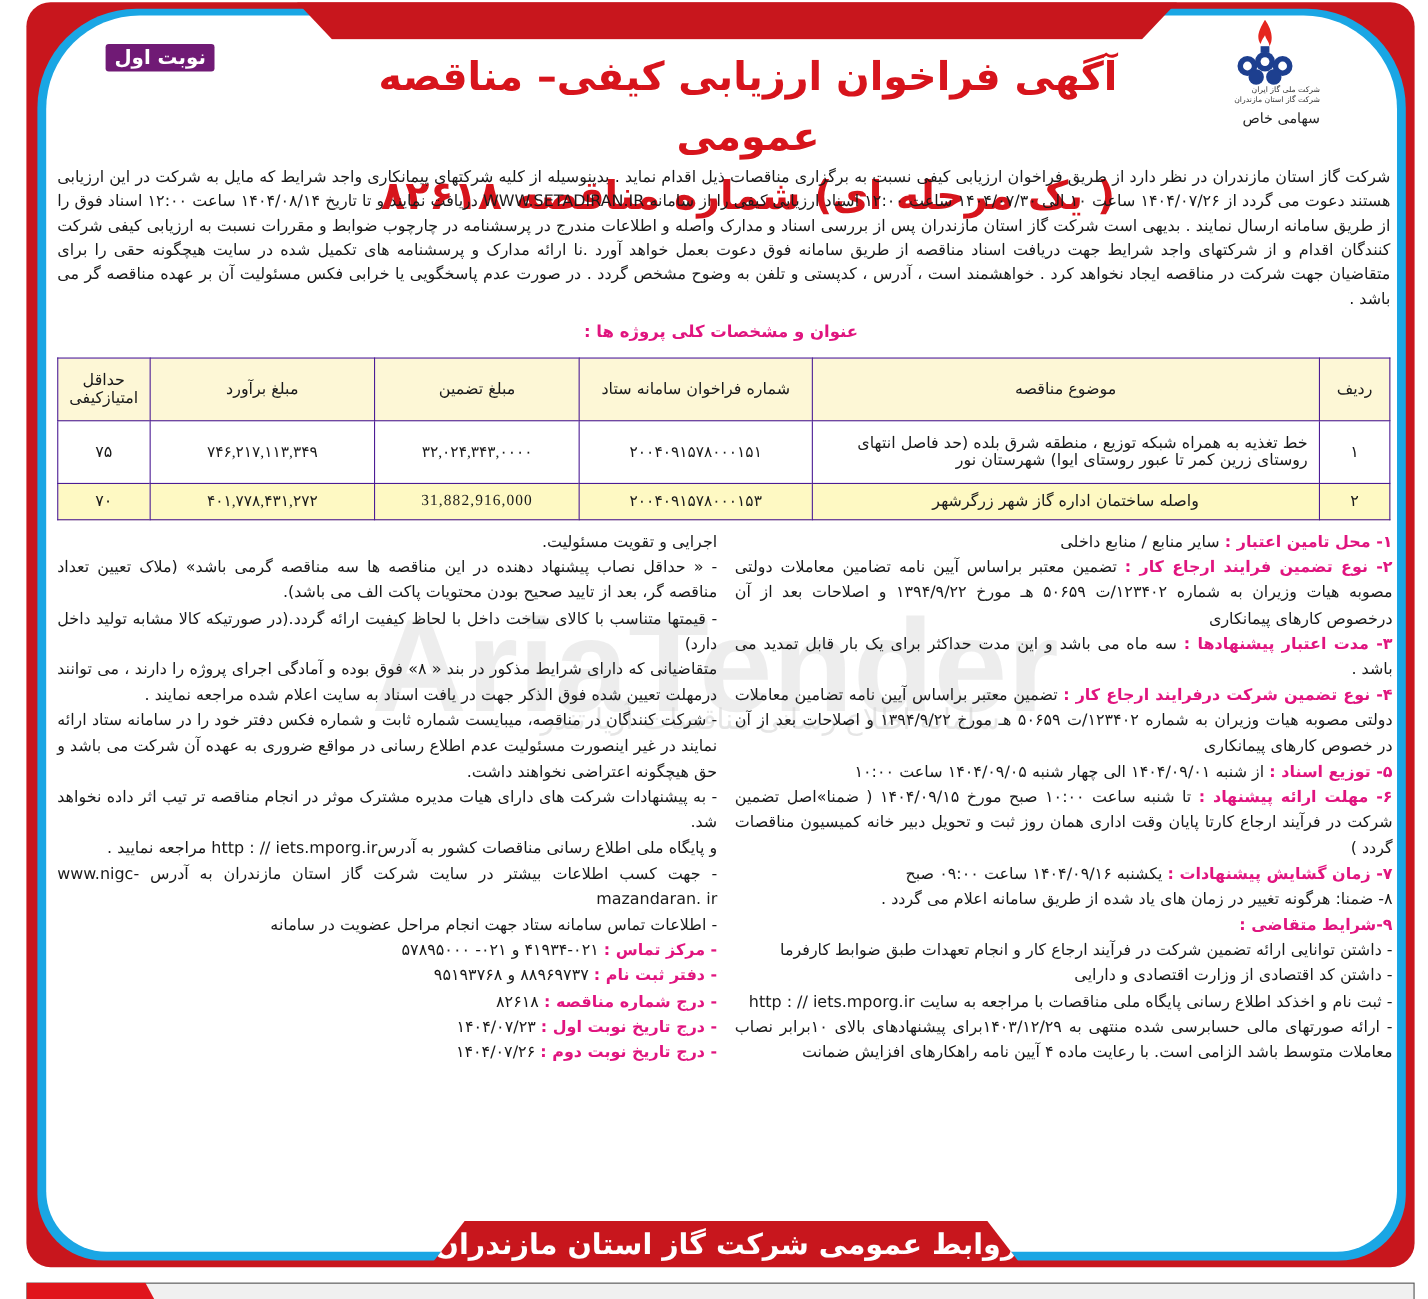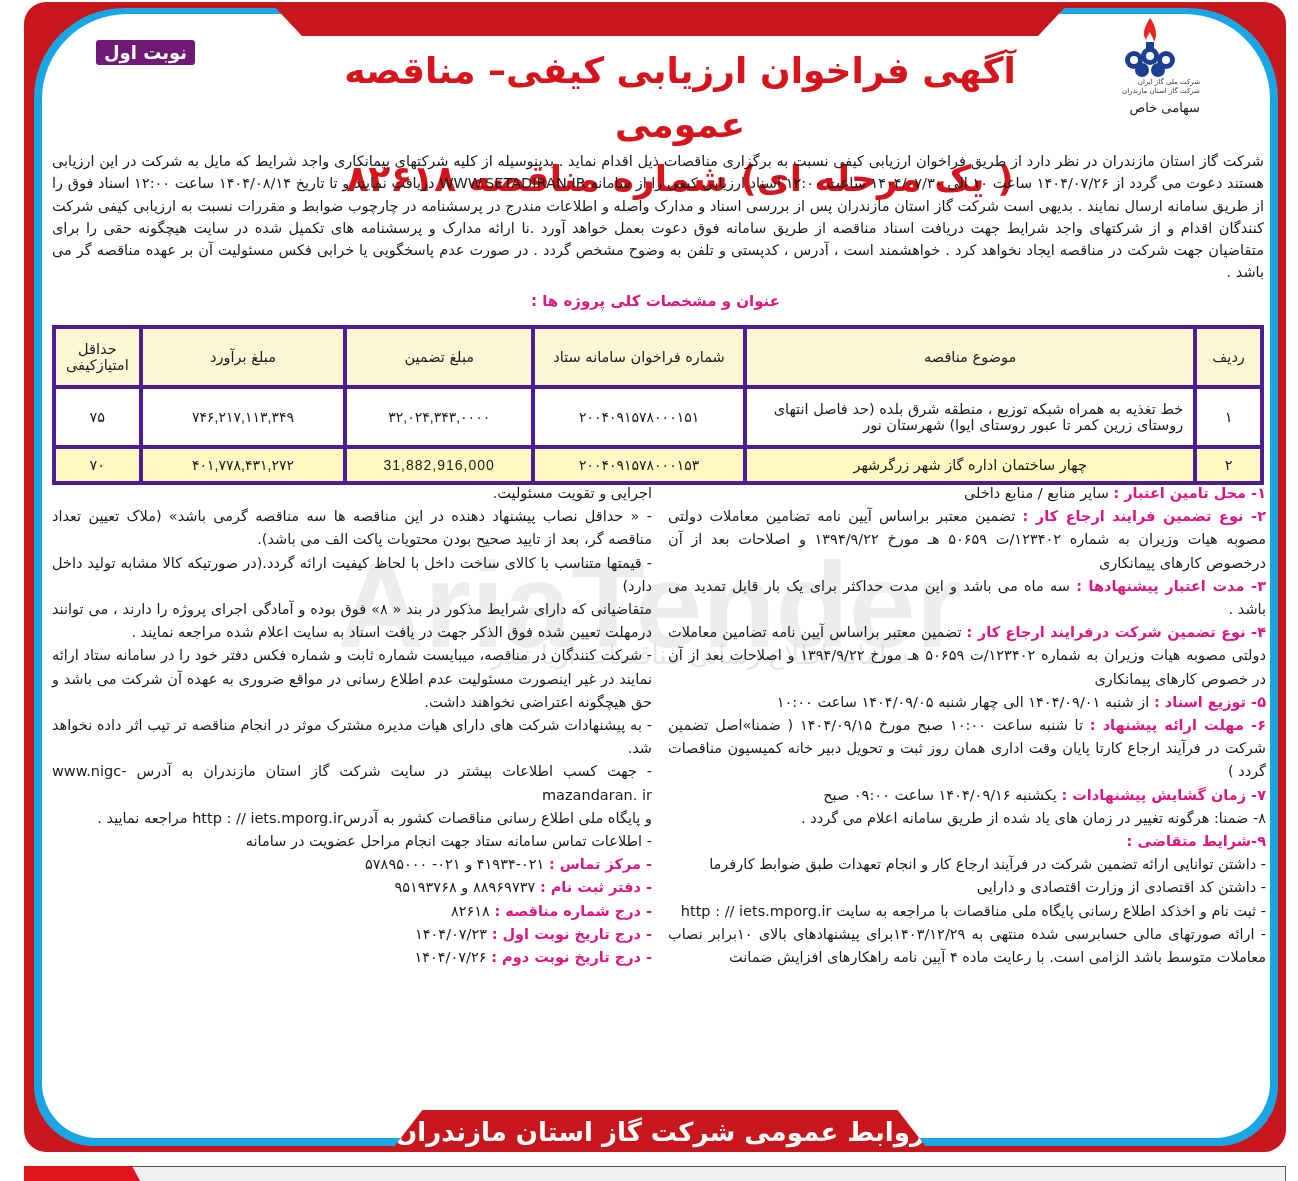--- a/index.html
+++ b/index.html
@@ -31,25 +31,25 @@
 
   
   .intro { position:absolute; left:52px; top:150px; width:1212px; direction:rtl; text-align:justify;
            font-size:14.5px; line-height:22.3px; }
   .section-title { position:absolute; left:340px; top:292px; width:440px; direction:rtl; text-align:right;
            color:#e0157f; font-weight:bold; font-size:15px; }
 
   
   table.projects { position:absolute; left:52px; top:325px; width:1212px; border-collapse:collapse;
                    direction:rtl; font-size:14.5px; }
-  table.projects th, table.projects td { border:4px solid #4c1d95; text-align:center; padding:2px 10px; }
+  table.projects th, table.projects td { border:1px solid #4c1d95; text-align:center; padding:2px 10px; }
   table.projects th { background:#fdf7d6; font-weight:normal; height:52px; }
   table.projects tr.r1 td { background:#ffffff; height:52px; }
   table.projects tr.r2 td { background:#fef9c3; height:28px; }
-  .num { font-family:Liberation Sans, sans-serif; font-size:14px; letter-spacing:1px; }
+  .num { font-family:Liberation Serif, serif; font-size:14px; letter-spacing:1px; }
 
   
   .col { position:absolute; direction:rtl; text-align:justify; font-size:14.5px; line-height:23.2px; }
   .col-right { left:668px; top:482px; width:598px; }
   .col-left  { left:52px; top:482px; width:600px; }
   .col p { margin:0; }
   .kw { color:#e0157f; font-weight:bold; }
   .ltr { direction:ltr; unicode-bidi:embed; }
 
   
@@ -120,21 +120,21 @@
     <tr class="r1">
       <td>۱</td>
       <td style="text-align:right">خط تغذیه به همراه شبکه توزیع ، منطقه شرق بلده (حد فاصل انتهای روستای زرین کمر تا عبور روستای ایوا) شهرستان نور</td>
       <td class="num">۲۰۰۴۰۹۱۵۷۸۰۰۰۱۵۱</td>
       <td class="num">۳۲,۰۲۴,۳۴۳,۰۰۰۰</td>
       <td class="num">۷۴۶,۲۱۷,۱۱۳,۳۴۹</td>
       <td>۷۵</td>
     </tr>
     <tr class="r2">
       <td>۲</td>
-      <td>چهار ساختمان اداره گاز شهر زرگرشهر</td>
+      <td>واصله ساختمان اداره گاز شهر زرگرشهر</td>
       <td class="num">۲۰۰۴۰۹۱۵۷۸۰۰۰۱۵۳</td>
       <td class="num">31,882,916,000</td>
       <td class="num">۴۰۱,۷۷۸,۴۳۱,۲۷۲</td>
       <td>۷۰</td>
     </tr>
   </tbody>
 </table>
 
 <div class="watermark">AriaTender</div>
 <div class="watermark-sub">سامانه اطلاع رسانی مناقصات آریا تندر</div>
@@ -155,22 +155,22 @@
   <p>- ارائه صورتهای مالی حسابرسی شده منتهی به ۱۴۰۳/۱۲/۲۹برای پیشنهادهای بالای ۱۰برابر نصاب معاملات متوسط باشد الزامی است. با رعایت ماده ۴ آیین نامه راهکارهای افزایش ضمانت</p>
 </div>
 
 <div class="col col-left">
   <p>اجرایی و تقویت مسئولیت.</p>
   <p>- « حداقل نصاب پیشنهاد دهنده در این مناقصه ها سه مناقصه گرمی باشد» (ملاک تعیین تعداد مناقصه گر، بعد از تایید صحیح بودن محتویات پاکت الف می باشد).</p>
   <p>- قیمتها متناسب با کالای ساخت داخل با لحاظ کیفیت ارائه گردد.(در صورتیکه کالا مشابه تولید داخل دارد)</p>
   <p>متقاضیانی که دارای شرایط مذکور در بند « ۸» فوق بوده و آمادگی اجرای پروژه را دارند ، می توانند درمهلت تعیین شده فوق الذکر جهت در یافت اسناد به سایت اعلام شده مراجعه نمایند .</p>
   <p>- شرکت کنندگان در مناقصه، میبایست شماره ثابت و شماره فکس دفتر خود را در سامانه ستاد ارائه نمایند در غیر اینصورت مسئولیت عدم اطلاع رسانی در مواقع ضروری به عهده آن شرکت می باشد و حق هیچگونه اعتراضی نخواهند داشت.</p>
   <p>- به پیشنهادات شرکت های دارای هیات مدیره مشترک موثر در انجام مناقصه تر تیب اثر داده نخواهد شد.</p>
+  <p><span>و پایگاه ملی اطلاع رسانی مناقصات کشور به آدرس</span><span class="ltr">http : // iets.mporg.ir</span><span> مراجعه نمایید .</span></p>
   <p><span>- جهت کسب اطلاعات بیشتر در سایت شرکت گاز استان مازندران به آدرس </span><span class="ltr">www.nigc-mazandaran. ir</span></p>
-  <p><span>و پایگاه ملی اطلاع رسانی مناقصات کشور به آدرس</span><span class="ltr">http : // iets.mporg.ir</span><span> مراجعه نمایید .</span></p>
   <p>- اطلاعات تماس سامانه ستاد جهت انجام مراحل عضویت در سامانه</p>
   <p><span class="kw">- مرکز تماس :</span><span> ۰۲۱-۴۱۹۳۴ و ۰۲۱- ۵۷۸۹۵۰۰۰</span></p>
   <p><span class="kw">- دفتر ثبت نام :</span><span> ۸۸۹۶۹۷۳۷ و ۹۵۱۹۳۷۶۸</span></p>
   <p><span class="kw">- درج شماره مناقصه :</span><span> ۸۲۶۱۸</span></p>
   <p><span class="kw">- درج تاریخ نوبت اول :</span><span> ۱۴۰۴/۰۷/۲۳</span></p>
   <p><span class="kw">- درج تاریخ نوبت دوم :</span><span> ۱۴۰۴/۰۷/۲۶</span></p>
 </div>
 
 <div class="ad-id">شناسه آگهی ۲۰۲۵۰۷۲</div>
 <div class="footer-band">روابط عمومی شرکت گاز استان مازندران</div>

